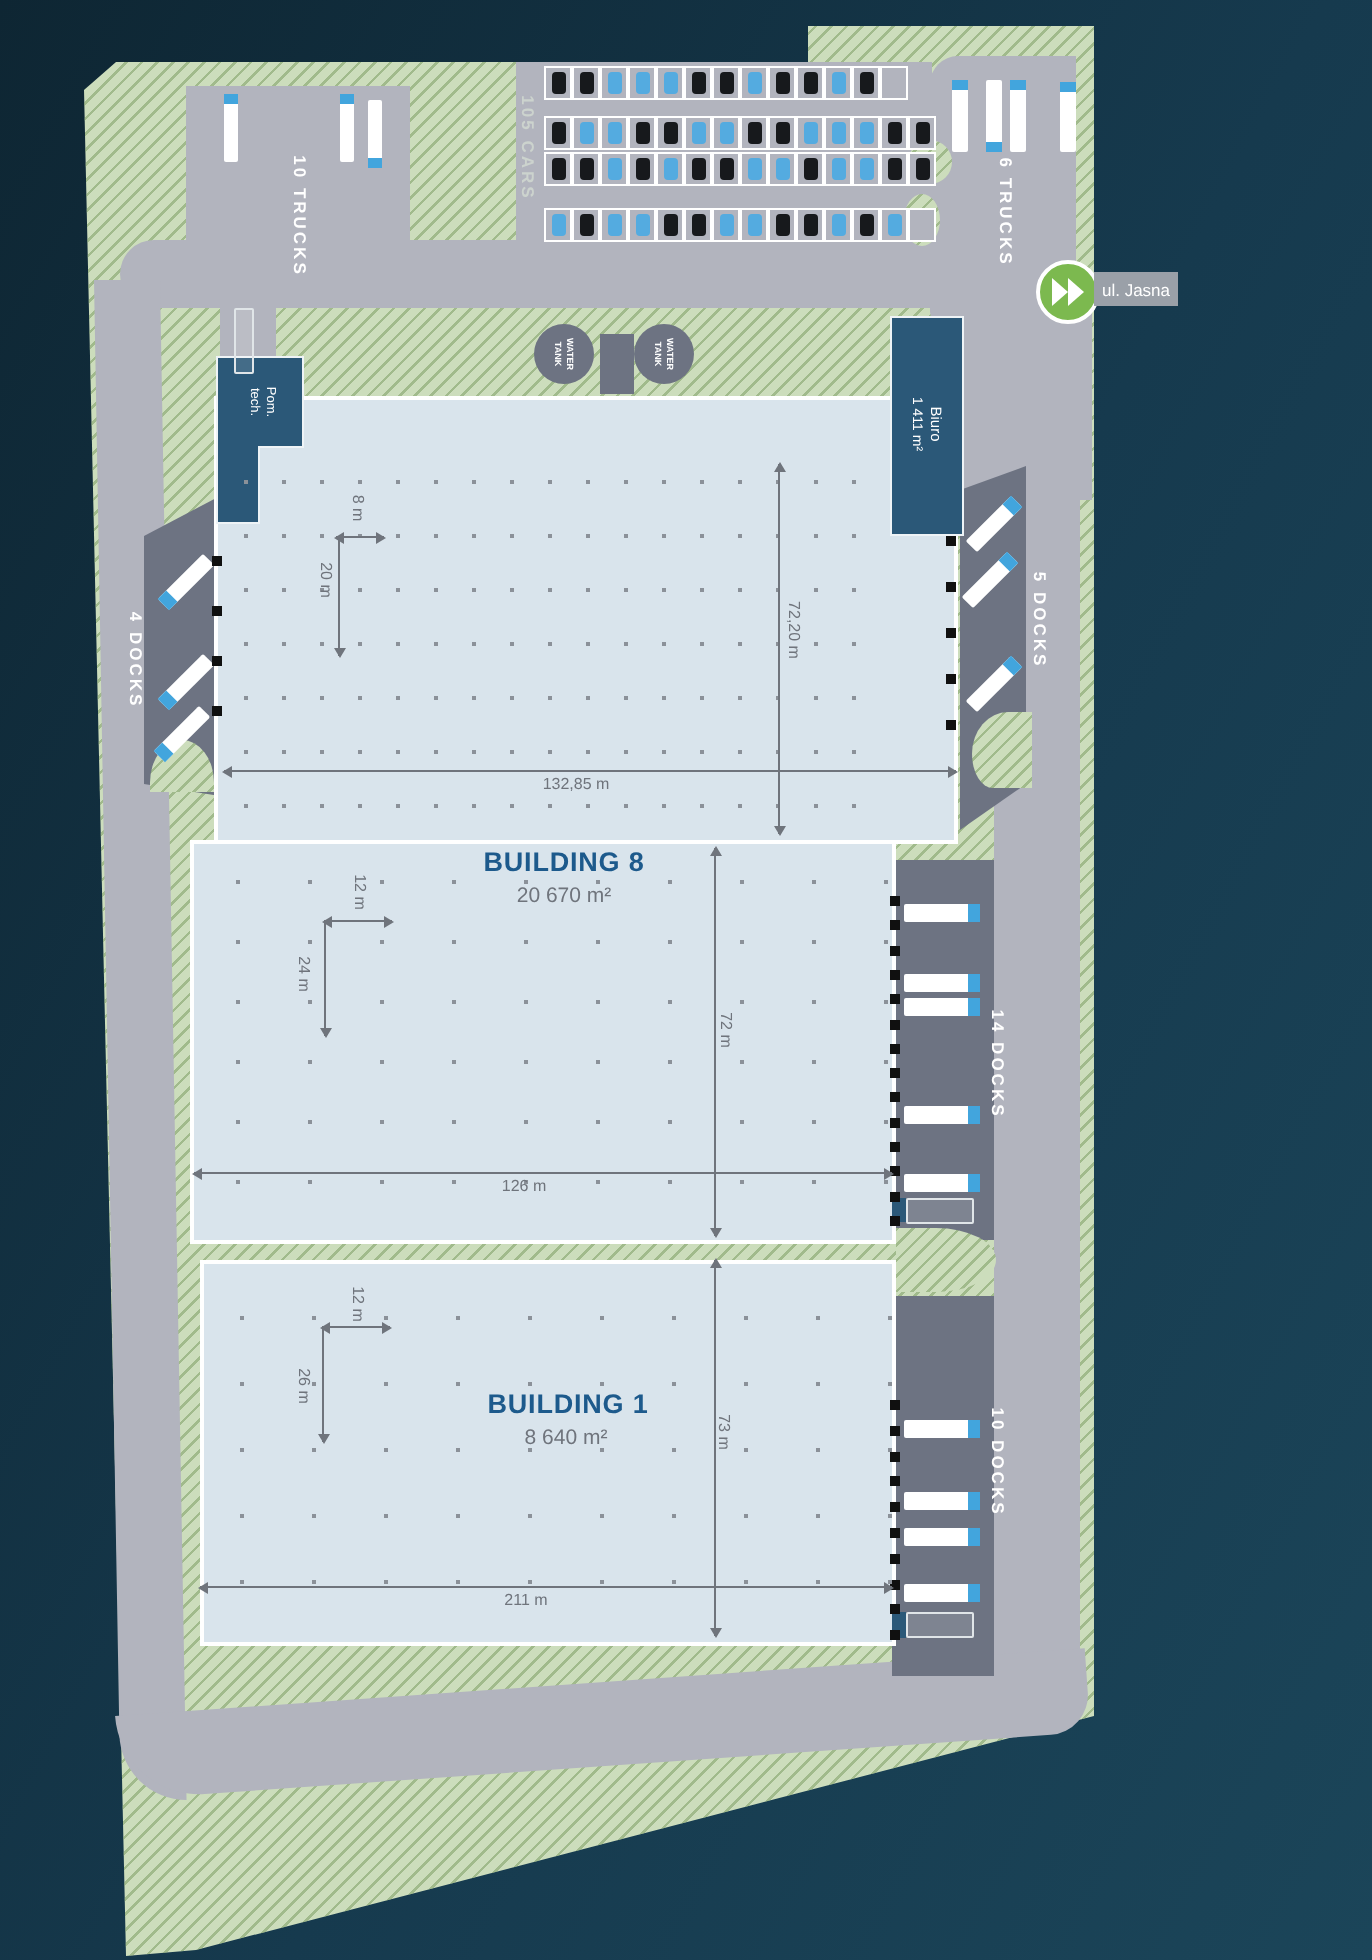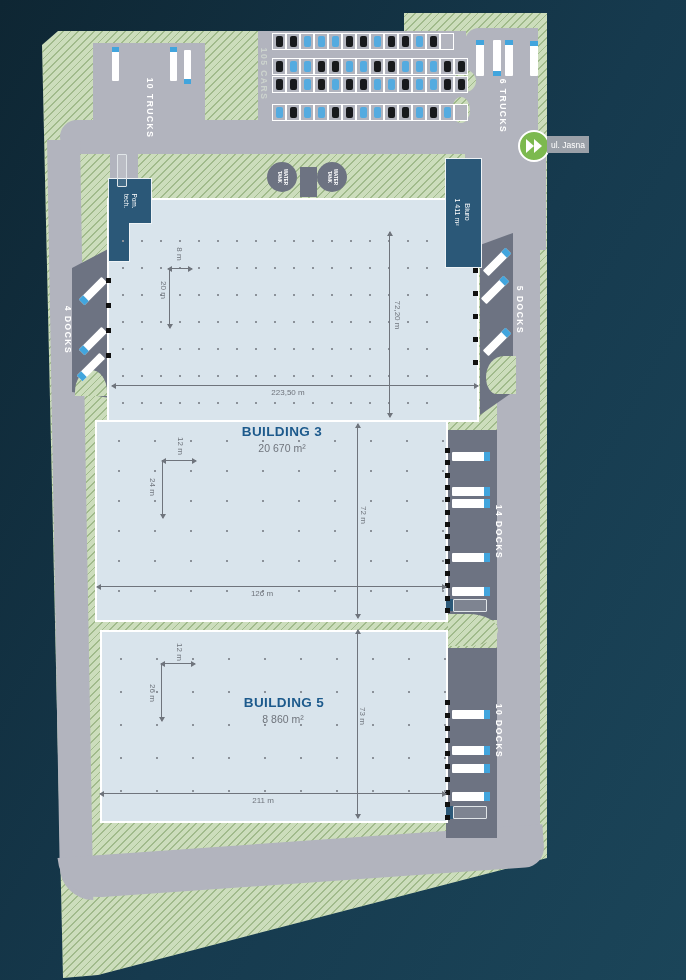--- a/index.html
+++ b/index.html
@@ -105,24 +105,24 @@
 
   <div class="navylab" style="left:130px;top:201px;font-size:6.5px;">
     <div>Pom.</div>
     <div>tech.</div>
   </div>
   <div class="navylab" style="left:463px;top:212px;font-size:7.5px;">
     <div>Biuro</div>
     <div style="font-size:7px;">1 411 m²</div>
   </div>
 
-  <div class="bname" style="left:282px;top:431px;">BUILDING 3</div>
+  <div class="bname" style="left:282px;top:431px;">BUILDING 8</div>
   <div class="barea" style="left:282px;top:448px;">20 670 m²</div>
-  <div class="bname" style="left:284px;top:702px;">BUILDING 5</div>
-  <div class="barea" style="left:283px;top:719px;">8 860 m²</div>
+  <div class="bname" style="left:284px;top:702px;">BUILDING 1</div>
+  <div class="barea" style="left:283px;top:719px;">8 640 m²</div>
 
   <div class="entry" style="left:518px;top:130px;width:32px;height:32px;">
     <svg width="18" height="16" viewBox="0 0 18 16">
       <polygon points="1,1 9,8 1,15" fill="#ffffff"></polygon>
       <polygon points="9,1 17,8 9,15" fill="#ffffff"></polygon>
     </svg>
   </div>
   <div class="streetbox" style="left:547px;top:136px;width:42px;height:17px;">ul. Jasna</div>
 
 <div class="prow" style="left: 272px; top: 33px;">
@@ -621,21 +621,21 @@
     <div class="dot" style="left: 228px; top: 790px;"></div>
     <div class="dot" style="left: 264px; top: 790px;"></div>
     <div class="dot" style="left: 300px; top: 790px;"></div>
     <div class="dot" style="left: 336px; top: 790px;"></div>
     <div class="dot" style="left: 372px; top: 790px;"></div>
     <div class="dot" style="left: 408px; top: 790px;"></div>
     <div class="dot" style="left: 444px; top: 790px;"></div>
     <div class="dline" style="left: 112px; top: 385px; width: 366px; height: 1px;"></div>
     <div class="arr" style="left: 111px; top: 382.5px; border-top: 3px solid transparent; border-bottom: 3px solid transparent; border-right: 5px solid rgb(111, 116, 124);"></div>
     <div class="arr" style="left: 474px; top: 382.5px; border-top: 3px solid transparent; border-bottom: 3px solid transparent; border-left: 5px solid rgb(111, 116, 124);"></div>
-    <div class="dlab" style="left: 288px; top: 392px;">223,50 m</div>
+    <div class="dlab" style="left: 288px; top: 392px;">132,85 m</div>
     <div class="dline" style="left: 389px; top: 232px; width: 1px; height: 185px;"></div>
     <div class="arr" style="left: 386.5px; top: 231px; border-left: 3px solid transparent; border-right: 3px solid transparent; border-bottom: 5px solid rgb(111, 116, 124);"></div>
     <div class="arr" style="left: 386.5px; top: 413px; border-left: 3px solid transparent; border-right: 3px solid transparent; border-top: 5px solid rgb(111, 116, 124);"></div>
     <div class="dlab rot" style="left: 397px; top: 315px;">72,20 m</div>
     <div class="dline" style="left: 97px; top: 586px; width: 349px; height: 1px;"></div>
     <div class="arr" style="left: 96px; top: 583.5px; border-top: 3px solid transparent; border-bottom: 3px solid transparent; border-right: 5px solid rgb(111, 116, 124);"></div>
     <div class="arr" style="left: 442px; top: 583.5px; border-top: 3px solid transparent; border-bottom: 3px solid transparent; border-left: 5px solid rgb(111, 116, 124);"></div>
     <div class="dlab" style="left: 262px; top: 593px;">126 m</div>
     <div class="dline" style="left: 357px; top: 424px; width: 1px; height: 194px;"></div>
     <div class="arr" style="left: 354.5px; top: 423px; border-left: 3px solid transparent; border-right: 3px solid transparent; border-bottom: 5px solid rgb(111, 116, 124);"></div>

